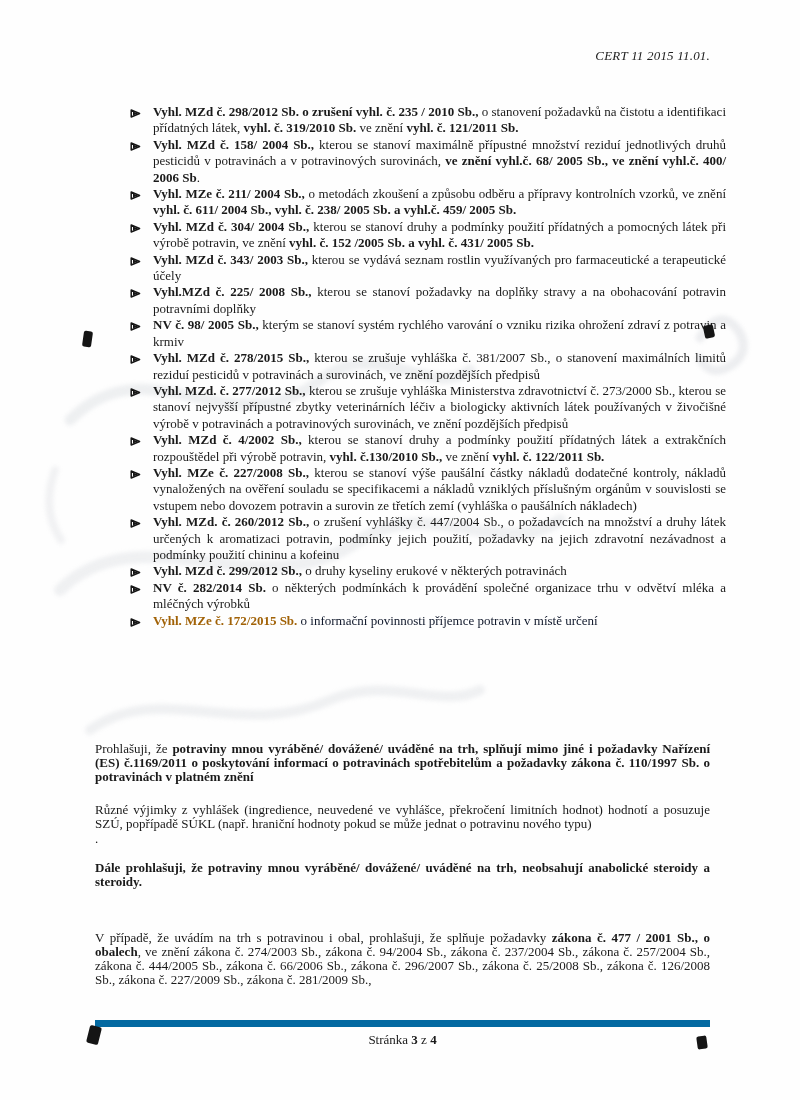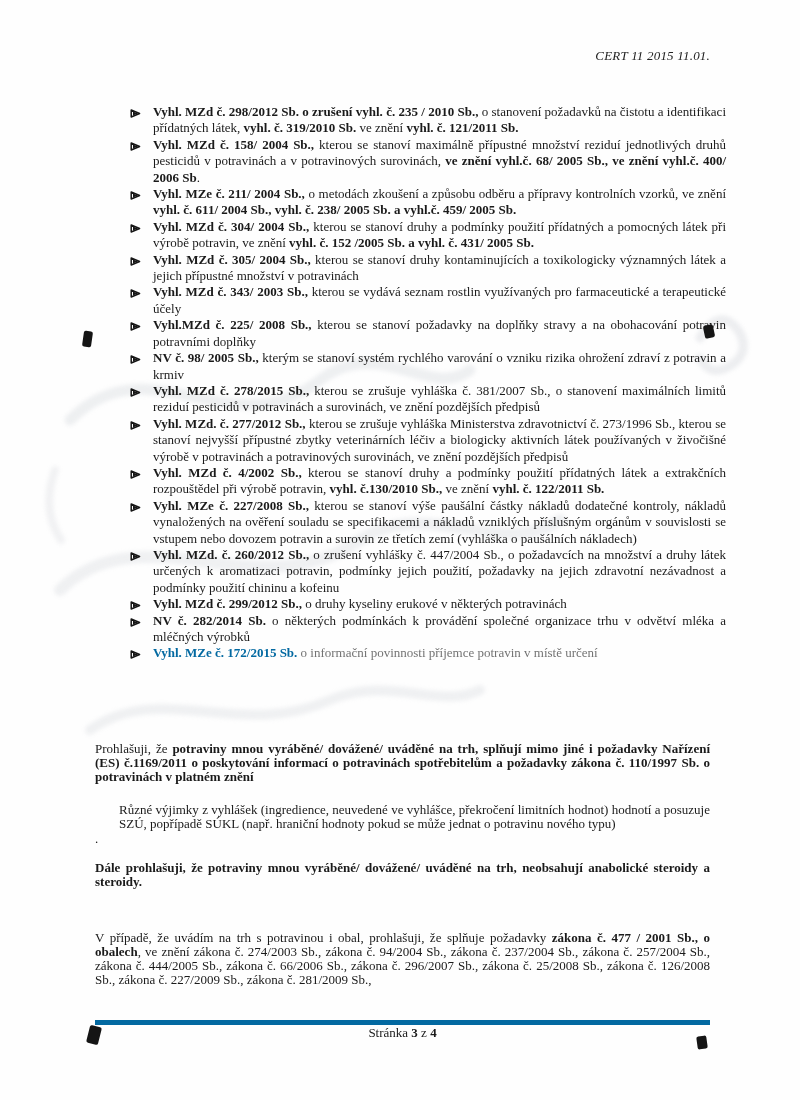--- a/index.html
+++ b/index.html
@@ -25,28 +25,28 @@
   }
   #legislation-list .bullet{
     position:absolute;left:1px;top:3px;width:11px;height:11px;display:inline-block;
   }
   .b{font-weight:bold;}
   
   #paragraphs{
     position:absolute;top:742px;left:95px;width:615px;
   }
   #paragraphs p{margin:0;font-size:13px;line-height:14px;text-align:justify;}
-  #paragraphs p:nth-of-type(2){margin-top:19px;margin-left:24px;}
+  #paragraphs p:nth-of-type(2){margin-top:19px;}
   #paragraphs p:nth-of-type(3){margin-top:1px;}
   #paragraphs p:nth-of-type(4){margin-top:15px;}
   #paragraphs p:nth-of-type(5){margin-top:42px;}
   
   .footer{
     position:absolute;top:1020px;left:95px;right:90px;
-    border-top:5px solid #0369a1;
+    border-top:7px solid #0369a1;padding-top:5px;
     text-align:center;font-size:13px;
   }
   
   .watermark{
     position:absolute;left:0;top:260px;width:800px;height:520px;
     pointer-events:none;filter:blur(2px);opacity:.55;
   }
   
   .artifact{position:absolute;background:#151515;border-radius:2px;}
   .a1{left:83px;top:331px;width:9px;height:16px;transform:rotate(8deg);}
@@ -84,41 +84,37 @@
             <path d="M1.2 2 L9.6 5.5 L1.2 9 Z" fill="#fff" stroke="#161616" stroke-width="1.5" stroke-linejoin="round"></path>
             <path d="M3 3.6 L8 5.5 L3 7.4 Z" fill="#161616"></path>
           </svg></span><span><span class="b">Vyhl. MZe č. 211/ 2004 Sb.,</span><span> o metodách zkoušení a způsobu odběru a přípravy kontrolních vzorků, ve znění </span><span class="b">vyhl. č. 611/ 2004 Sb., vyhl. č. 238/ 2005 Sb. a vyhl.č. 459/ 2005 Sb.</span></span></li>
       <li><span class="bullet"><svg width="11" height="11" viewBox="0 0 11 11">
             <path d="M1.2 2 L9.6 5.5 L1.2 9 Z" fill="#fff" stroke="#161616" stroke-width="1.5" stroke-linejoin="round"></path>
             <path d="M3 3.6 L8 5.5 L3 7.4 Z" fill="#161616"></path>
           </svg></span><span><span class="b">Vyhl. MZd č. 304/ 2004 Sb.,</span><span> kterou se stanoví druhy a podmínky použití přídatných a pomocných látek při výrobě potravin, ve znění </span><span class="b">vyhl. č. 152 /2005 Sb. a vyhl. č. 431/ 2005 Sb.</span></span></li>
       <li><span class="bullet"><svg width="11" height="11" viewBox="0 0 11 11">
             <path d="M1.2 2 L9.6 5.5 L1.2 9 Z" fill="#fff" stroke="#161616" stroke-width="1.5" stroke-linejoin="round"></path>
             <path d="M3 3.6 L8 5.5 L3 7.4 Z" fill="#161616"></path>
-          </svg></span><span><span class="b">Vyhl. MZd č. 305/ 2004 Sb.,</span><span> kterou se stanoví druhy kontaminujících a toxikologicky významných látek a jejich přípustné množství v potravinách</span></span></li>
-      <li><span class="bullet"><svg width="11" height="11" viewBox="0 0 11 11">
-            <path d="M1.2 2 L9.6 5.5 L1.2 9 Z" fill="#fff" stroke="#161616" stroke-width="1.5" stroke-linejoin="round"></path>
-            <path d="M3 3.6 L8 5.5 L3 7.4 Z" fill="#161616"></path>
           </svg></span><span><span class="b">Vyhl. MZd č. 343/ 2003 Sb.,</span><span> kterou se vydává seznam rostlin využívaných pro farmaceutické a terapeutické účely</span></span></li>
       <li><span class="bullet"><svg width="11" height="11" viewBox="0 0 11 11">
             <path d="M1.2 2 L9.6 5.5 L1.2 9 Z" fill="#fff" stroke="#161616" stroke-width="1.5" stroke-linejoin="round"></path>
             <path d="M3 3.6 L8 5.5 L3 7.4 Z" fill="#161616"></path>
           </svg></span><span><span class="b">Vyhl.MZd č. 225/ 2008 Sb.,</span><span> kterou se stanoví požadavky na doplňky stravy a na obohacování potravin potravními doplňky</span></span></li>
       <li><span class="bullet"><svg width="11" height="11" viewBox="0 0 11 11">
             <path d="M1.2 2 L9.6 5.5 L1.2 9 Z" fill="#fff" stroke="#161616" stroke-width="1.5" stroke-linejoin="round"></path>
             <path d="M3 3.6 L8 5.5 L3 7.4 Z" fill="#161616"></path>
           </svg></span><span><span class="b">NV č. 98/ 2005 Sb.,</span><span> kterým se stanoví systém rychlého varování o vzniku rizika ohrožení zdraví z potravin a krmiv</span></span></li>
       <li><span class="bullet"><svg width="11" height="11" viewBox="0 0 11 11">
             <path d="M1.2 2 L9.6 5.5 L1.2 9 Z" fill="#fff" stroke="#161616" stroke-width="1.5" stroke-linejoin="round"></path>
             <path d="M3 3.6 L8 5.5 L3 7.4 Z" fill="#161616"></path>
           </svg></span><span><span class="b">Vyhl. MZd č. 278/2015 Sb.,</span><span> kterou se zrušuje vyhláška č. 381/2007 Sb., o stanovení maximálních limitů reziduí pesticidů v potravinách a surovinách, ve znění pozdějších předpisů</span></span></li>
       <li><span class="bullet"><svg width="11" height="11" viewBox="0 0 11 11">
             <path d="M1.2 2 L9.6 5.5 L1.2 9 Z" fill="#fff" stroke="#161616" stroke-width="1.5" stroke-linejoin="round"></path>
             <path d="M3 3.6 L8 5.5 L3 7.4 Z" fill="#161616"></path>
-          </svg></span><span><span class="b">Vyhl. MZd. č. 277/2012 Sb.,</span><span> kterou se zrušuje vyhláška Ministerstva zdravotnictví č. 273/1996 Sb., kterou se stanoví nejvyšší přípustné zbytky veterinárních léčiv a biologicky aktivních látek používaných v živočišné výrobě v potravinách a potravinových surovinách, ve znění pozdějších předpisů</span></span></li>
+          </svg></span><span><span class="b">Vyhl. MZd. č. 277/2012 Sb.,</span><span> kterou se zrušuje vyhláška Ministerstva zdravotnictví č. 273/2000 Sb., kterou se stanoví nejvyšší přípustné zbytky veterinárních léčiv a biologicky aktivních látek používaných v živočišné výrobě v potravinách a potravinových surovinách, ve znění pozdějších předpisů</span></span></li>
       <li><span class="bullet"><svg width="11" height="11" viewBox="0 0 11 11">
             <path d="M1.2 2 L9.6 5.5 L1.2 9 Z" fill="#fff" stroke="#161616" stroke-width="1.5" stroke-linejoin="round"></path>
             <path d="M3 3.6 L8 5.5 L3 7.4 Z" fill="#161616"></path>
           </svg></span><span><span class="b">Vyhl. MZd č. 4/2002 Sb.,</span><span> kterou se stanoví druhy a podmínky použití přídatných látek a extrakčních rozpouštědel při výrobě potravin, </span><span class="b">vyhl. č.130/2010 Sb.,</span><span> ve znění </span><span class="b">vyhl. č. 122/2011 Sb.</span></span></li>
       <li><span class="bullet"><svg width="11" height="11" viewBox="0 0 11 11">
             <path d="M1.2 2 L9.6 5.5 L1.2 9 Z" fill="#fff" stroke="#161616" stroke-width="1.5" stroke-linejoin="round"></path>
             <path d="M3 3.6 L8 5.5 L3 7.4 Z" fill="#161616"></path>
           </svg></span><span><span class="b">Vyhl. MZe č. 227/2008 Sb.,</span><span> kterou se stanoví výše paušální částky nákladů dodatečné kontroly, nákladů vynaložených na ověření souladu se specifikacemi a nákladů vzniklých příslušným orgánům v souvislosti se vstupem nebo dovozem potravin a surovin ze třetích zemí (vyhláška o paušálních nákladech)</span></span></li>
       <li><span class="bullet"><svg width="11" height="11" viewBox="0 0 11 11">
             <path d="M1.2 2 L9.6 5.5 L1.2 9 Z" fill="#fff" stroke="#161616" stroke-width="1.5" stroke-linejoin="round"></path>
@@ -128,21 +124,21 @@
             <path d="M1.2 2 L9.6 5.5 L1.2 9 Z" fill="#fff" stroke="#161616" stroke-width="1.5" stroke-linejoin="round"></path>
             <path d="M3 3.6 L8 5.5 L3 7.4 Z" fill="#161616"></path>
           </svg></span><span><span class="b">Vyhl. MZd č. 299/2012 Sb.,</span><span> o druhy kyseliny erukové v některých potravinách</span></span></li>
       <li><span class="bullet"><svg width="11" height="11" viewBox="0 0 11 11">
             <path d="M1.2 2 L9.6 5.5 L1.2 9 Z" fill="#fff" stroke="#161616" stroke-width="1.5" stroke-linejoin="round"></path>
             <path d="M3 3.6 L8 5.5 L3 7.4 Z" fill="#161616"></path>
           </svg></span><span><span class="b">NV č. 282/2014 Sb.</span><span> o některých podmínkách k provádění společné organizace trhu v odvětví mléka a mléčných výrobků</span></span></li>
       <li><span class="bullet"><svg width="11" height="11" viewBox="0 0 11 11">
             <path d="M1.2 2 L9.6 5.5 L1.2 9 Z" fill="#fff" stroke="#161616" stroke-width="1.5" stroke-linejoin="round"></path>
             <path d="M3 3.6 L8 5.5 L3 7.4 Z" fill="#161616"></path>
-          </svg></span><span><span class="b" style="color: #0369a1;">Vyhl. MZe č. 172/2015 Sb.</span><span style="color: #737373;"> o informační povinnosti příjemce potravin v místě určení</span></span></li>
+          </svg></span><span><span class="b" style="color: #a16207;">Vyhl. MZe č. 172/2015 Sb.</span><span style="color: #0f172a;"> o informační povinnosti příjemce potravin v místě určení</span></span></li>
     </ul>
 
   <div id="paragraphs">
       <p><span>Prohlašuji, že </span><span class="b">potraviny mnou vyráběné/ dovážené/ uváděné na trh, splňují mimo jiné i požadavky Nařízení (ES) č.1169/2011 o poskytování informací o potravinách spotřebitelům a požadavky zákona č. 110/1997 Sb. o potravinách v platném znění</span></p>
       <p><span>Různé výjimky z vyhlášek (ingredience, neuvedené ve vyhlášce, překročení limitních hodnot) hodnotí a posuzuje SZÚ, popřípadě SÚKL (např. hraniční hodnoty pokud se může jednat o potravinu nového typu)</span></p>
       <p><span>.</span></p>
       <p><span class="b">Dále prohlašuji, že potraviny mnou vyráběné/ dovážené/ uváděné na trh, neobsahují anabolické steroidy a steroidy.</span></p>
       <p><span>V případě, že uvádím na trh s potravinou i obal, prohlašuji, že splňuje požadavky </span><span class="b">zákona č. 477 / 2001 Sb., o obalech</span><span>, ve znění zákona č. 274/2003 Sb., zákona č. 94/2004 Sb., zákona č. 237/2004 Sb., zákona č. 257/2004 Sb., zákona č. 444/2005 Sb., zákona č. 66/2006 Sb., zákona č. 296/2007 Sb., zákona č. 25/2008 Sb., zákona č. 126/2008 Sb., zákona č. 227/2009 Sb., zákona č. 281/2009 Sb.,</span></p>
     </div>
 

